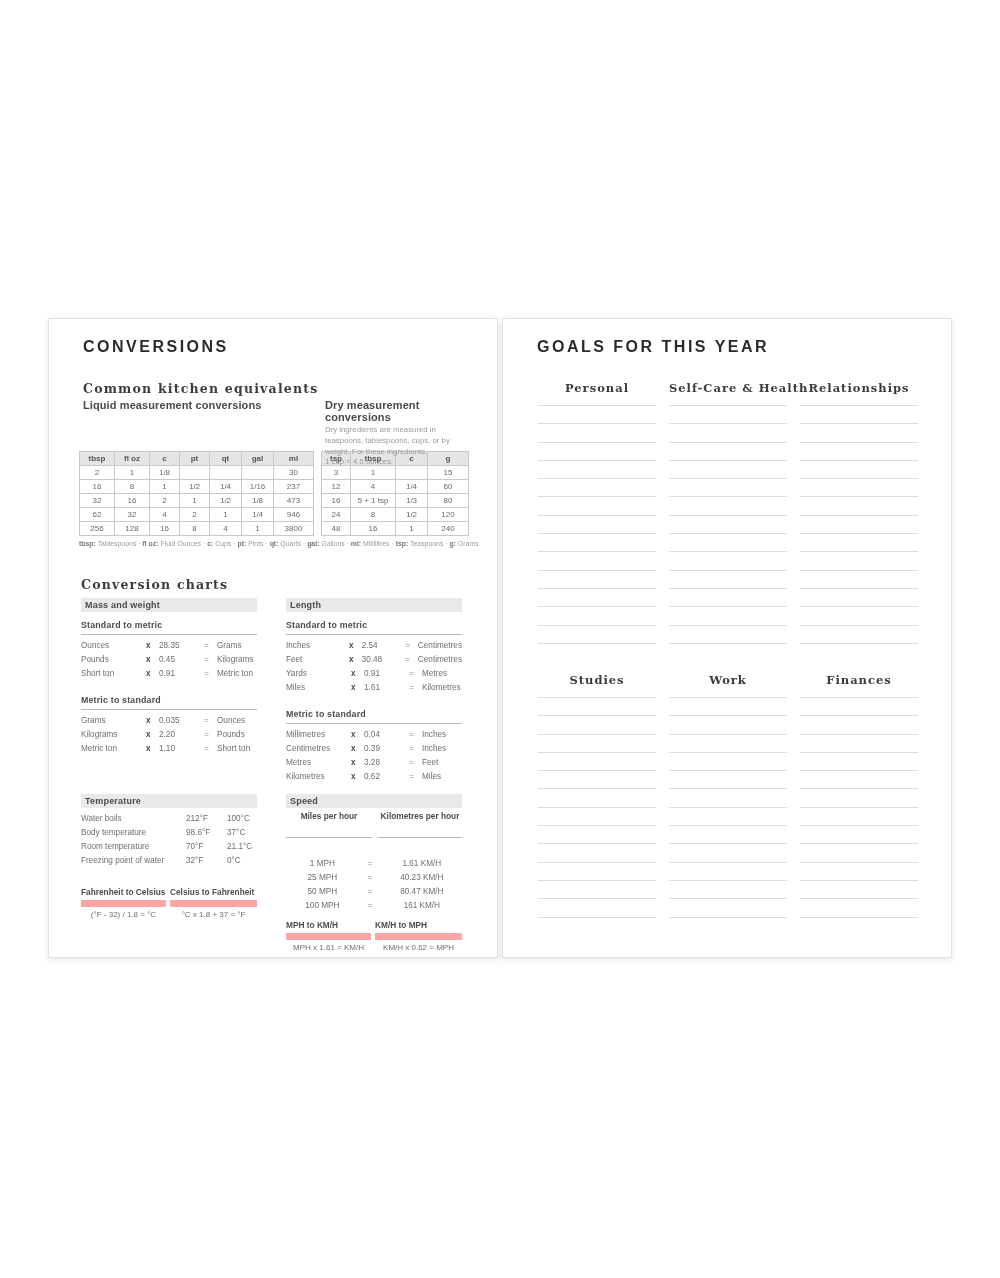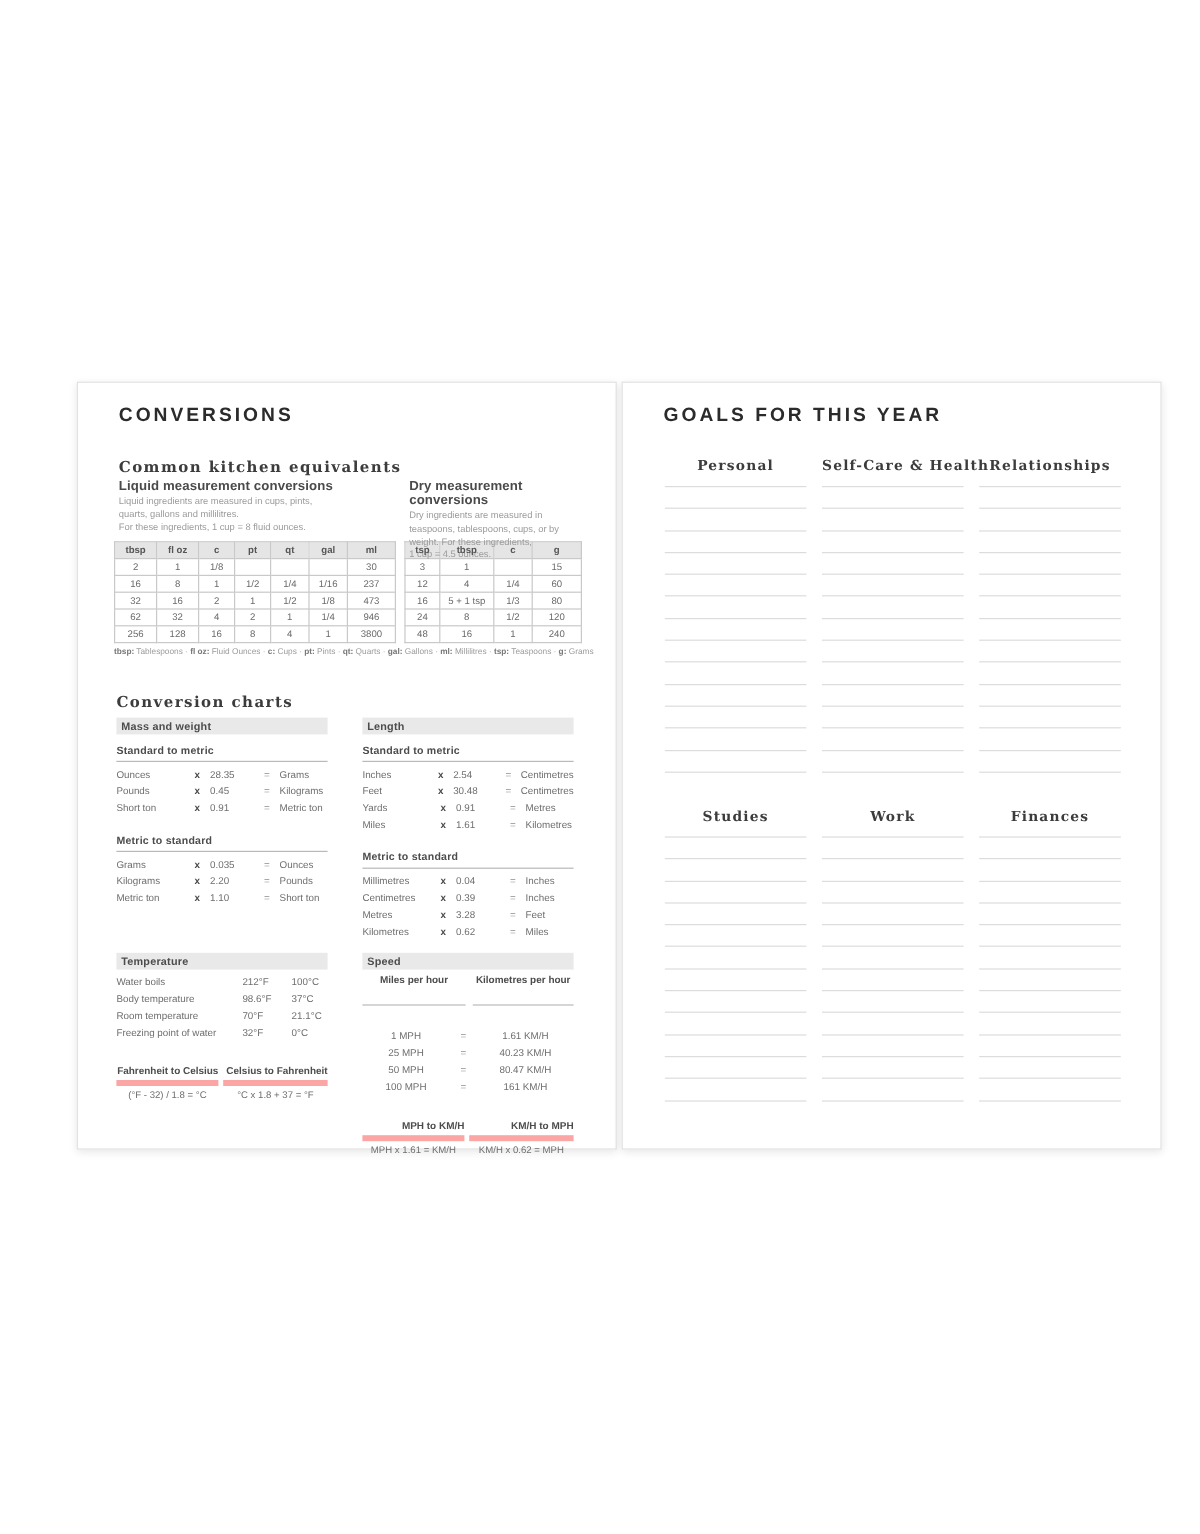--- a/index.html
+++ b/index.html
@@ -1,18 +1,18 @@
 <!DOCTYPE html>
 <html><head>
 <meta charset="utf-8">
 <style>
   html,body{margin:0;padding:0;width:1000px;height:1278px;background:#fff;overflow:hidden;
     font-family:"Liberation Sans",sans-serif;-webkit-font-smoothing:antialiased;}
   .canvas{position:relative;width:1000px;height:1278px;background:#fff;}
-  .spread{position:absolute;left:64px;top:318px;width:904px;height:640px;display:flex;justify-content:space-between;}
+  .spread{position:absolute;left:48px;top:318px;width:904px;height:640px;display:flex;justify-content:space-between;}
   .page{position:relative;width:450px;height:640px;background:#fff;box-sizing:border-box;
     border:1px solid #e2e2e2;box-shadow:0 2px 7px rgba(0,0,0,0.10);}
   .page-title{position:absolute;left:34px;top:19px;margin:0;font-size:16px;font-weight:700;
     letter-spacing:2.5px;color:#2b2b2b;white-space:nowrap;}
   .serif-head{font-family:"DejaVu Serif",serif;font-weight:600;color:#3c3c3c;letter-spacing:1.2px;margin:0;}
 
   
   .kitchen-head{position:absolute;left:34px;top:62px;font-size:12.5px;}
   .kitchen-cols{position:absolute;left:30px;top:80px;width:392px;display:flex;}
   .k-col{box-sizing:border-box;}
@@ -47,24 +47,24 @@
   .c-op{width:13px;font-weight:700;color:#4a4a4a;}
   .c-val{width:45px;}
   .c-eq{width:13px;color:#8f8f8f;}
   .c-res{flex:1;}
   .temp-rows{margin-top:4px;}
   .temp-row{display:flex;align-items:center;height:13.8px;font-size:8.2px;color:#6e6e6e;}
   .t-label{width:105px;}
   .t-f{width:41px;}
   .t-c{flex:1;}
   .formula-row{display:flex;margin-top:20px;}
-  .speed-formulas{margin-top:21px;}
+  .speed-formulas{margin-top:8px;}
   .formula-cell{width:86px;}
   .formula-cell + .formula-cell{margin-left:4px;width:88px;}
-  .f-head{font-size:8.3px;font-weight:700;color:#4c4c4c;text-align:right;border-bottom:5px solid #fca5a5;padding-bottom:3px;}
+  .f-head{font-size:8.3px;font-weight:700;color:#4c4c4c;text-align:left;border-bottom:7px solid #fca5a5;padding-bottom:3px;}
   .f-body{font-size:8px;color:#6e6e6e;text-align:center;padding-top:3px;}
   .speed-head{display:flex;margin-top:3px;}
   .s-h{font-size:8.3px;font-weight:700;color:#4c4c4c;text-align:center;border-bottom:1px solid #b9b9b9;padding-bottom:16px;}
   .s-h-a{width:86px;margin-right:6px;}
   .s-h-b{width:84px;}
   .speed-rows{margin-top:18px;}
   .speed-row{display:flex;align-items:center;height:14px;font-size:8.2px;color:#6e6e6e;}
   .s-a{width:76px;text-align:center;}
   .s-eq{width:24px;text-align:center;color:#8f8f8f;}
   .s-b{width:84px;text-align:center;}
@@ -88,23 +88,20 @@
 
     <section class="page page-left">
       <h1 class="page-title">CONVERSIONS</h1>
 
       <h2 class="serif-head kitchen-head">Common kitchen equivalents</h2>
 
       <div class="kitchen-cols">
         <div class="k-col k-liquid">
           <div class="k-head">
             <h3 class="k-title">Liquid measurement conversions</h3>
-            <p class="k-desc">Liquid ingredients are measured in cups, pints,
-quarts, gallons and millilitres.
-For these ingredients, 1 cup = 8 fluid ounces.</p>
           </div>
           <table class="conv-table t-liquid">
             <colgroup>
                 <col style="width:35px">
                 <col style="width:35px">
                 <col style="width:30px">
                 <col style="width:30px">
                 <col style="width:32px">
                 <col style="width:32px">
                 <col style="width:40px">

